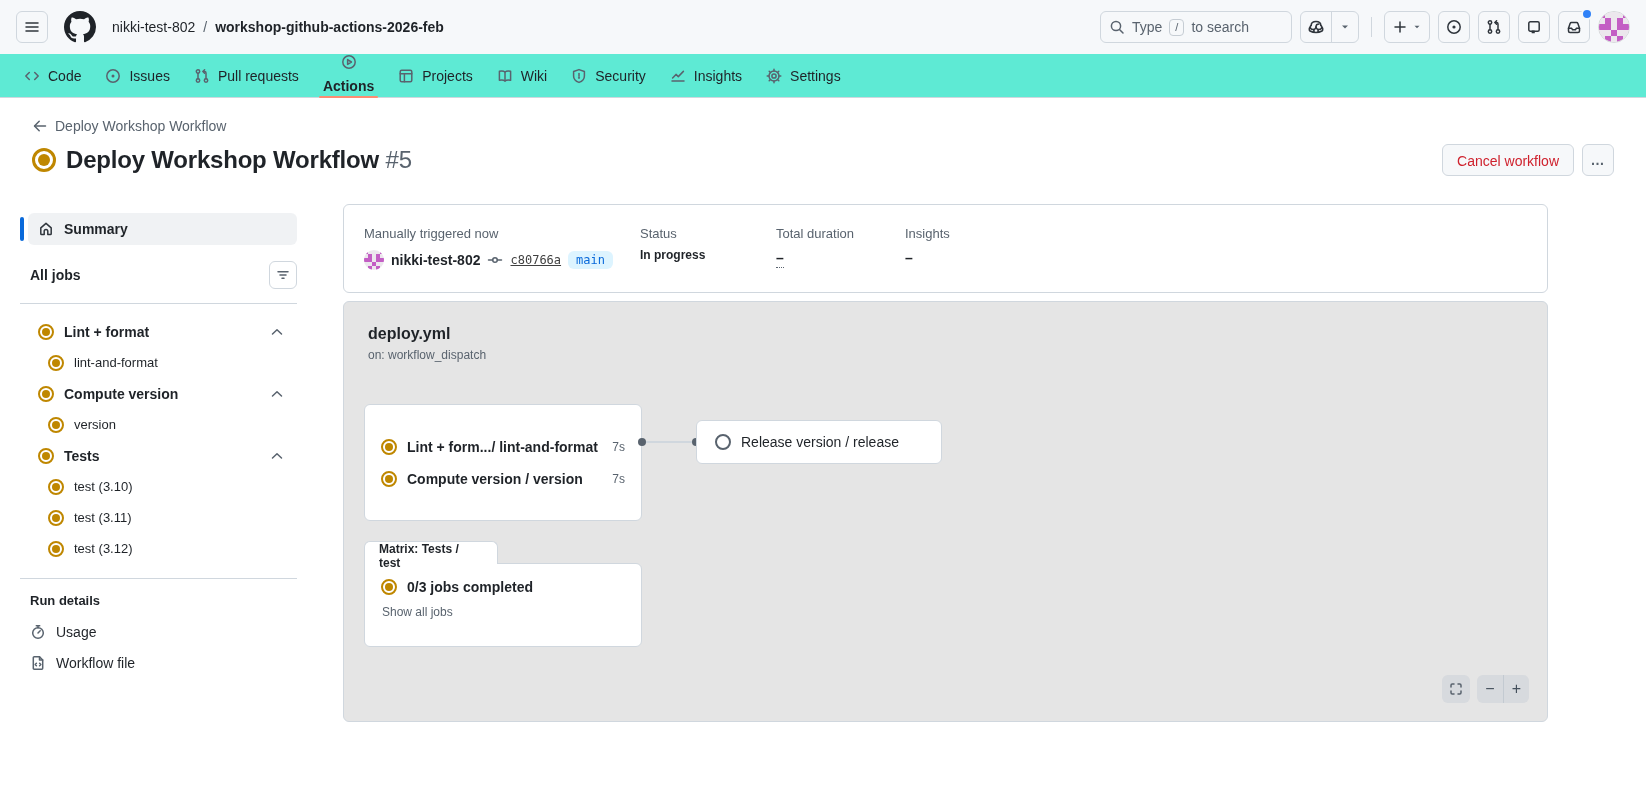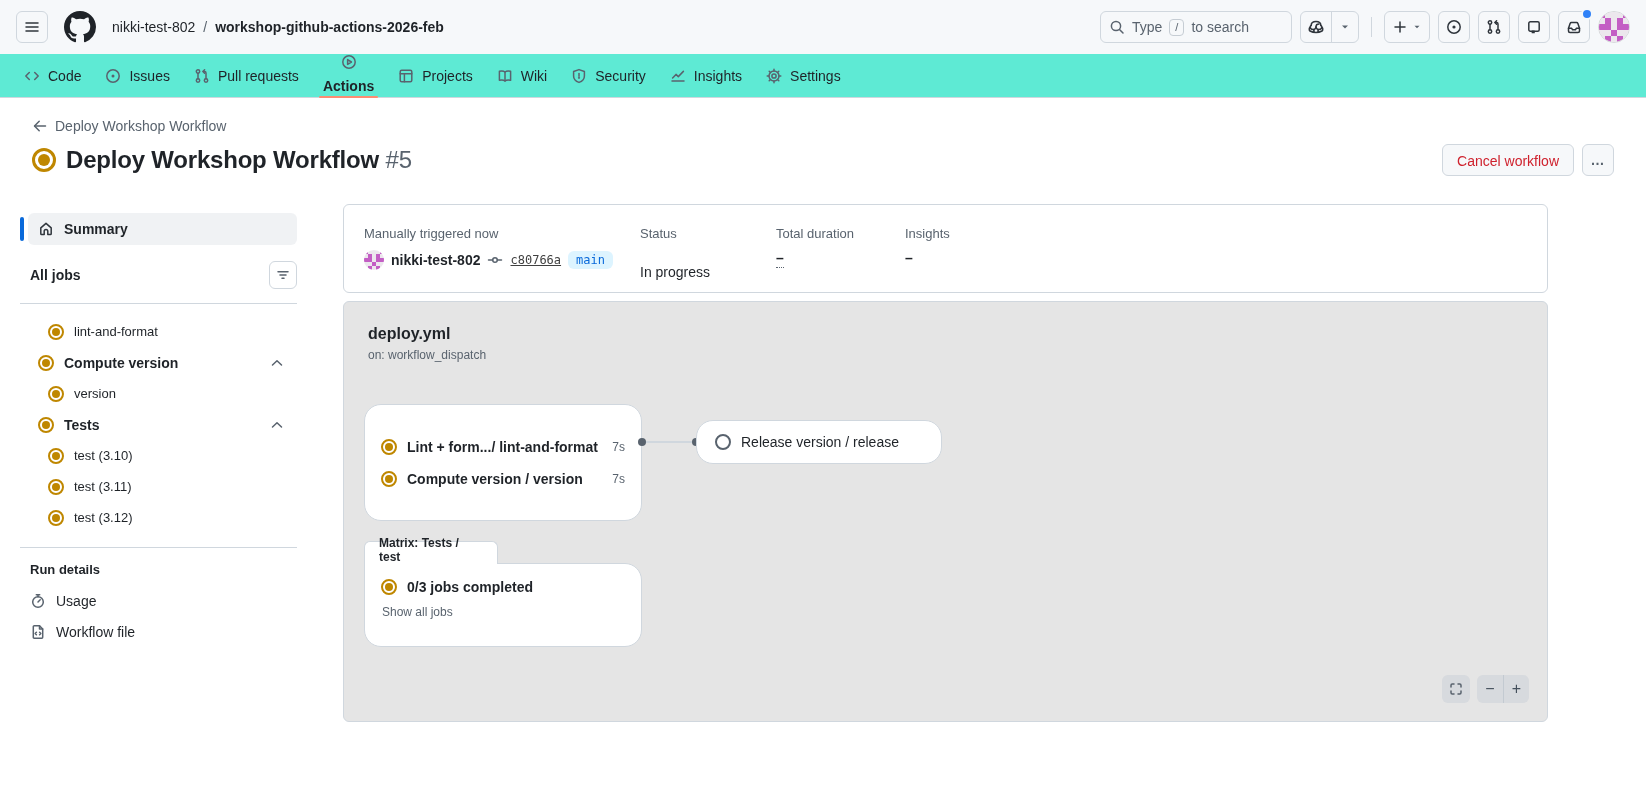--- a/index.html
+++ b/index.html
@@ -91,40 +91,40 @@
   .status-card { display:flex; padding:21px 20px; height:89px; }
   .sc-col1 { width:276px; } .sc-col2 { width:136px; } .sc-col3 { width:129px; }
   .sc-label { font-size:13px; color:#59636e; }
   .sc-actor-row { margin-top:9px; display:flex; align-items:center; gap:7px; }
   .actor-avatar { width:20px; height:20px; border-radius:50%; overflow:hidden; flex:none; }
   .actor-name { font-weight:600; }
   .commit-link { font-family:"DejaVu Sans Mono","Liberation Mono",monospace; font-size:12px;
     color:#404040; text-decoration:underline; cursor:pointer; }
   .branch-badge { font-family:"DejaVu Sans Mono","Liberation Mono",monospace; font-size:12px;
     color:#0969da; background:#ddf4ff; border-radius:6px; padding:2px 8px; cursor:pointer; }
-  .status-value { margin-top:23px; font-size:14px; font-weight:400; }
+  .status-value { margin-top:7px; font-size:12px; font-weight:700; }
   .dash-value { margin-top:9px; font-size:14px; font-weight:600; }
   .dash-tip { border-bottom:1px dotted #59636e; padding-bottom:1px; }
 
   .graph-card { margin-top:8px; height:421px; background:#e5e5e5; position:relative; overflow:hidden; }
   .gc-header { padding:23px 24px 0; }
   .gc-title { font-size:16px; font-weight:600; }
   .gc-sub { margin-top:5px; font-size:12px; color:#59636e; }
 
-  .node-box { position:absolute; background:#fff; border:1px solid #d0d7de; border-radius:17px; }
+  .node-box { position:absolute; background:#fff; border:1px solid #d0d7de; border-radius:6px; }
   .group-box { left:20px; top:102px; width:278px; height:117px; padding:16px; display:flex;
     flex-direction:column; justify-content:center; gap:16px; }
   .node-row { display:flex; align-items:center; gap:10px; font-weight:600; font-size:14px; cursor:pointer; }
   .node-duration { margin-left:auto; font-size:12px; font-weight:400; color:#59636e; }
   .connector-line { position:absolute; left:298px; top:139px; width:54px; height:2px; background:#d0d7de; }
   .connector-dot { position:absolute; top:136px; width:8px; height:8px; border-radius:50%; background:#59636e; }
   .release-box { left:352px; top:118px; width:246px; height:44px; display:flex; align-items:center;
     gap:10px; padding:0 18px; cursor:pointer; }
   .matrix-tab { left:20px; top:239px; width:134px; height:23px; border-radius:6px 6px 0 0; border-bottom:none;
-    z-index:2; display:flex; align-items:flex-end; padding:0 14px; font-size:12px; font-weight:600; }
+    z-index:2; display:flex; align-items:flex-start; padding:0 14px; font-size:12px; font-weight:600; }
   .matrix-box { left:20px; top:261px; width:278px; height:84px; border-top-left-radius:0; padding:15px 16px; }
   .show-all-link { display:inline-block; margin-top:10px; margin-left:1px; font-size:12px; color:#59636e; cursor:pointer; }
 
   .graph-ctl { position:absolute; bottom:18px; height:28px; border:none; border-radius:6px;
     background:rgba(197,205,213,0.45); color:#59636e; display:flex; align-items:center; justify-content:center; cursor:pointer; }
   .fullscreen-btn { right:77px; width:28px; }
   .zoom-group { position:absolute; right:18px; bottom:18px; width:52px; height:28px; border-radius:6px;
     background:rgba(197,205,213,0.45); display:flex; overflow:hidden; }
   .zoom-seg { width:26px; display:flex; align-items:center; justify-content:center; color:#44505c;
     font-size:16px; cursor:pointer; }
@@ -425,20 +425,29 @@
                   <path d="M5 8h6"></path>
                   <path d="M7 11.2h2"></path>
                 </g>
               </svg>
             </span>
         </button>
       </div>
 
       <div class="sidebar-divider"></div>
 
+      <div class="job-group">
+        <span class="donut"></span>
+        <span>Lint + format</span>
+        <span class="chev">
+            <svg width="16" height="16" viewBox="0 0 16 16">
+              <path d="M3.5 10 8 5.7l4.5 4.3" class="st"></path>
+            </svg>
+          </span>
+      </div>
       <div class="job-child">
         <span class="donut"></span>
         <span>lint-and-format</span>
       </div>
 
       <div class="job-group">
         <span class="donut"></span>
         <span>Compute version</span>
         <span class="chev">
             <svg width="16" height="16" viewBox="0 0 16 16">

